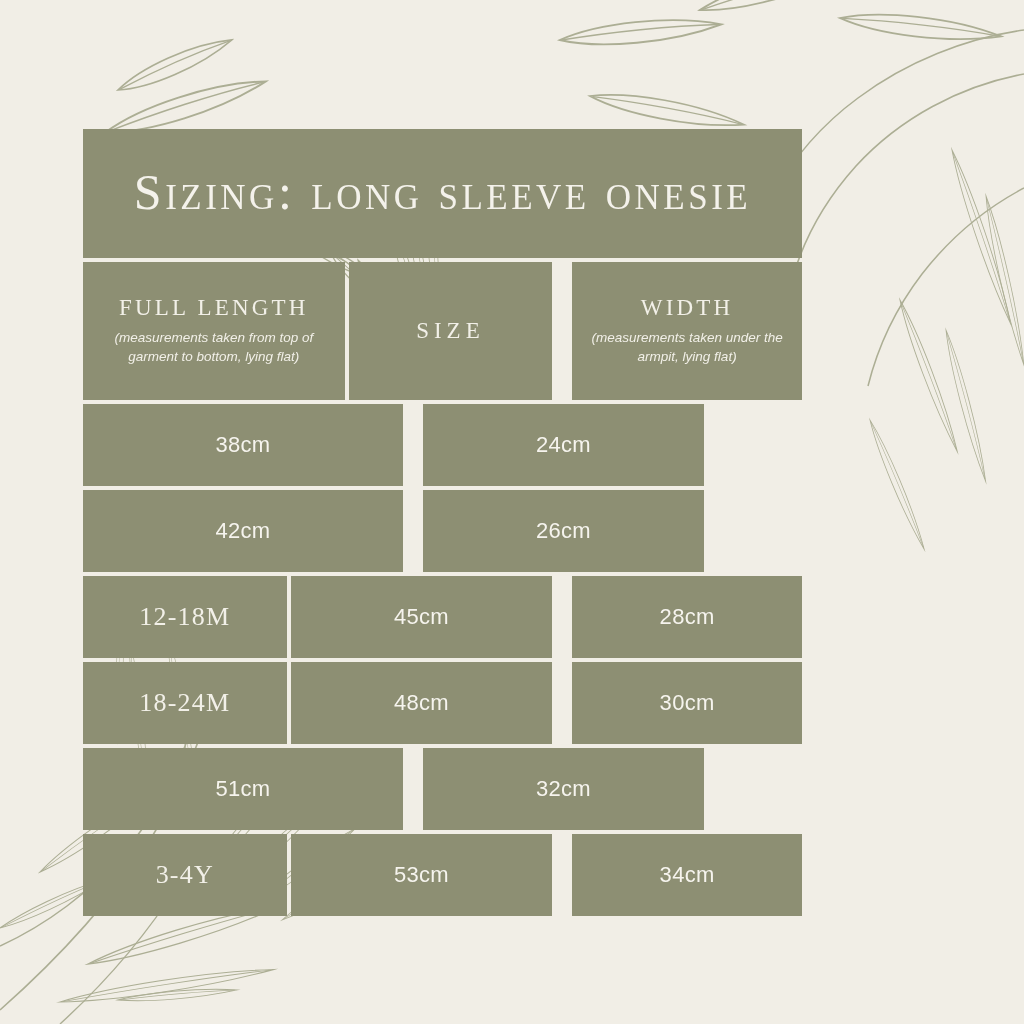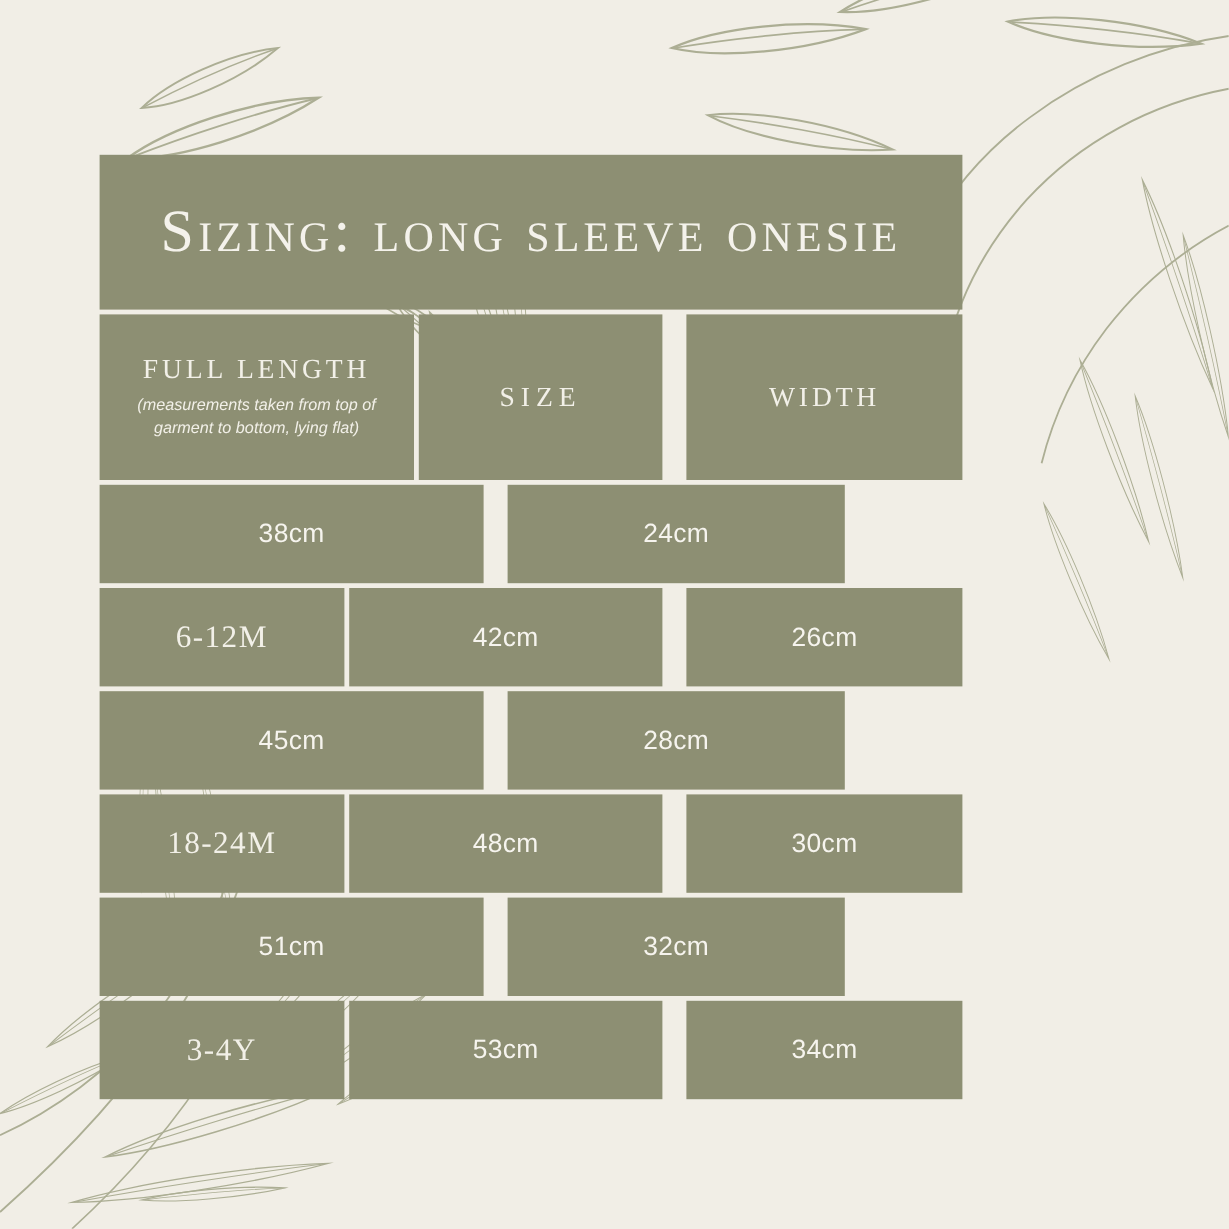--- a/index.html
+++ b/index.html
@@ -266,45 +266,46 @@
   <div class="row header-row">
     <div class="cell col-length">
       <div class="head-label">Full length</div>
       <div class="head-note">(measurements taken from top of garment to bottom, lying flat)</div>
     </div>
     <div class="cell col-size">
       <div class="head-label">Size</div>
     </div>
     <div class="cell col-width">
       <div class="head-label">Width</div>
+      <div class="head-note">(measurements taken under the armpit, lying flat)</div>
     </div>
   </div>
 
   <div class="row data-row">
     <div class="cell col-length">
       <div class="meas-value">38cm</div>
     </div>
     <div class="cell col-width">
       <div class="meas-value">24cm</div>
     </div>
   </div>
 
   <div class="row data-row">
+    <div class="cell col-length">
+      <div class="meas-value">42cm</div>
+    </div>
+    <div class="cell col-width">
+      <div class="meas-value">26cm</div>
+    </div>
+  </div>
+
+  <div class="row data-row">
     <div class="cell col-size">
-      <div class="size-value">6-12M</div>
-    </div>
-    <div class="cell col-length">
-      <div class="meas-value">42cm</div>
-    </div>
-    <div class="cell col-width">
-      <div class="meas-value">26cm</div>
-    </div>
-  </div>
-
-  <div class="row data-row">
+      <div class="size-value">12-18M</div>
+    </div>
     <div class="cell col-length">
       <div class="meas-value">45cm</div>
     </div>
     <div class="cell col-width">
       <div class="meas-value">28cm</div>
     </div>
   </div>
 
   <div class="row data-row">
     <div class="cell col-size">

